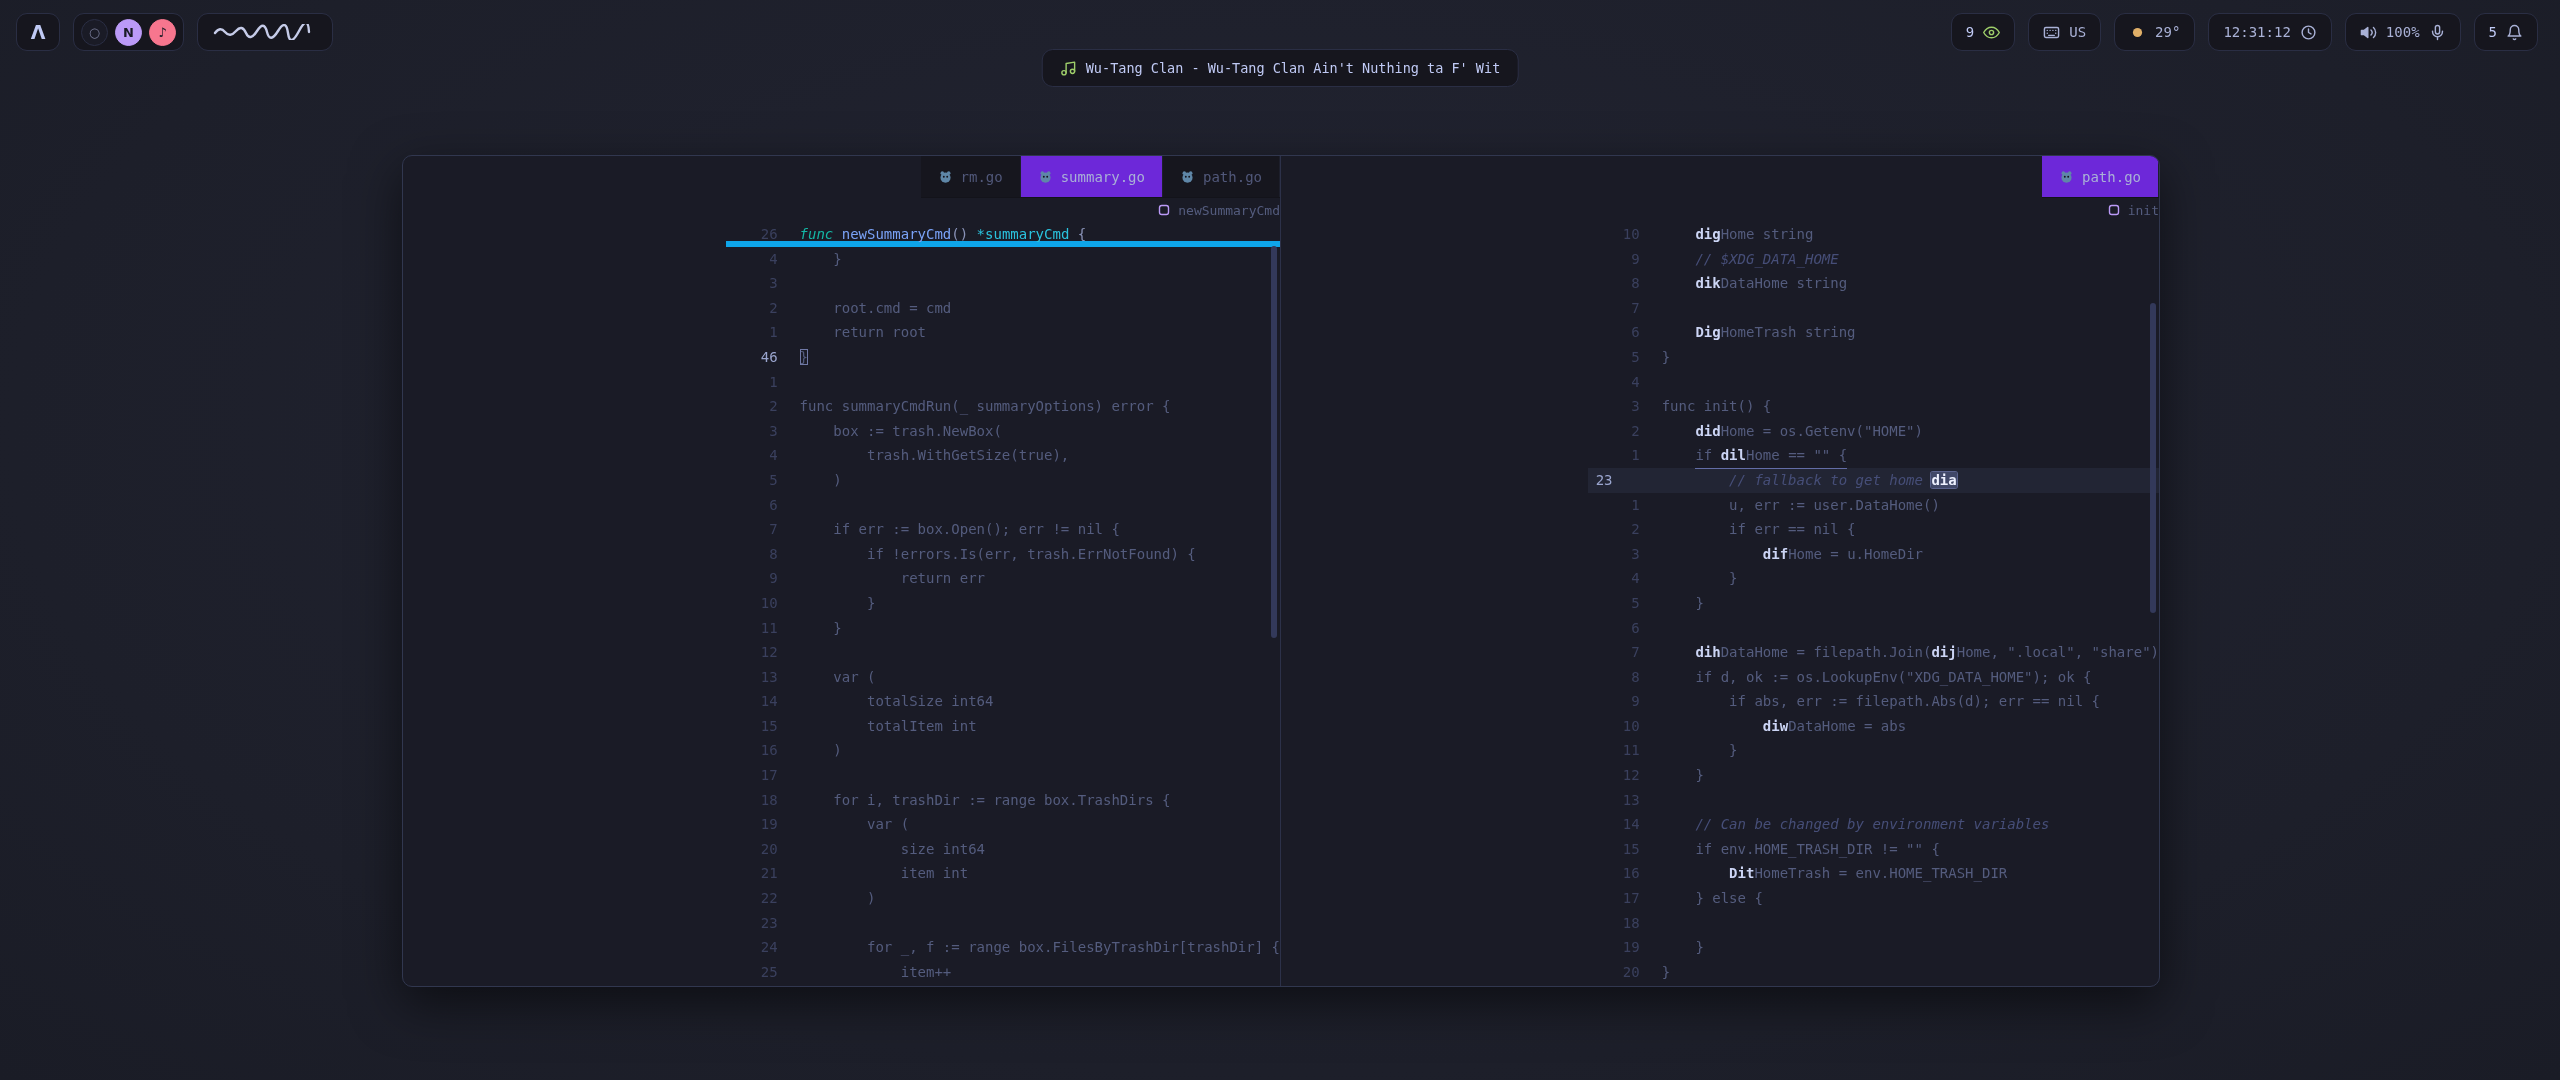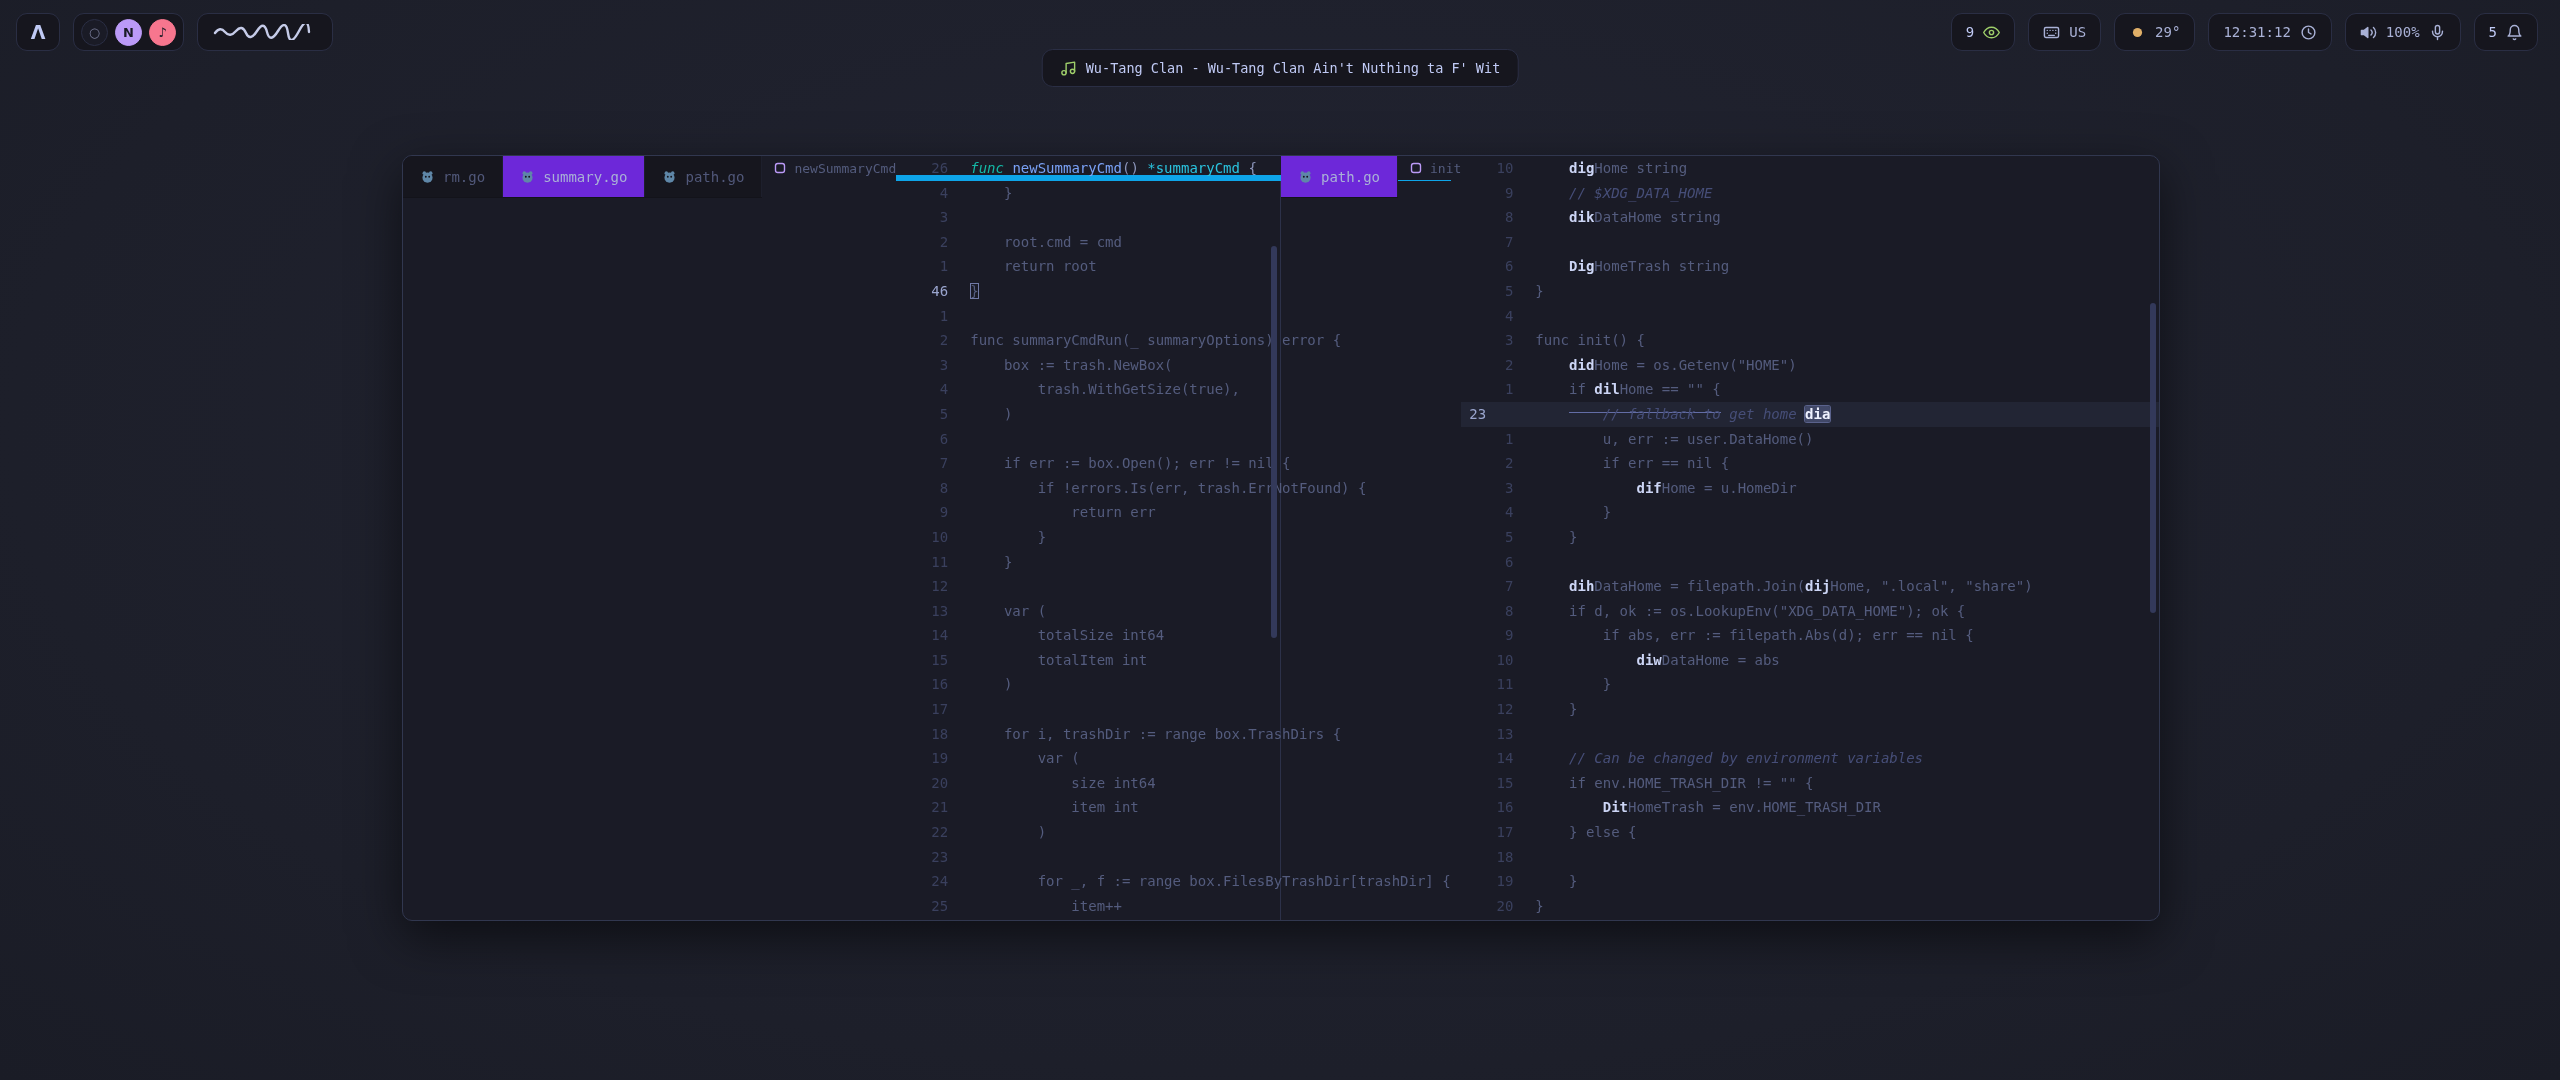--- a/index.html
+++ b/index.html
@@ -28,21 +28,21 @@
   .pill.redacted { width:136px; justify-content:center; }
   .pill.center { position:absolute; top:0; left:50%; transform:translateX(-50%); padding:0 17px;margin-top:36px; }
   .media-title { color:#c0caf5; white-space:nowrap; font-size:13.5px; }
   .tb-num { color:#c0caf5; }
   .icon16 { width:17px; height:17px; flex:none; }
 
   
   .window { position:absolute; left:402px; top:155px; width:1758px;
             background:#1a1b26; border:1px solid #31374f; border-radius:10px;
             box-shadow:0 16px 50px rgba(0,0,0,.55); display:flex; overflow:hidden; }
-  .pane { position:relative; display:flex; flex-direction:row; min-width:0; }
+  .pane { position:relative; display:flex; flex-direction:column; min-width:0;align-items:flex-end; }
   .pane.leftp { width:877px; flex:none; }
   .pane.rightp { flex:1; }
   .divider { width:1px; background:#2c3149; flex:none; cursor:col-resize; }
 
   .tabs { height:42px; background:#16161e; border-bottom:1px solid #13131a;
           display:flex; align-items:stretch; }
   .tab { display:flex; align-items:center; gap:8px; padding:0 17px; font-size:14px;
          color:#51587a; cursor:pointer; border-right:1px solid #1d1f2c; }
   .tab.active { background:#6d28d9; color:#a9b1d6; }
   .tab svg { flex:none; }
@@ -63,21 +63,21 @@
   .t-c   { color:#545c7e; }
   .t-cm  { color:#464e78; font-style:italic; }
   .t-lb  { color:#ccd5f5; font-weight:bold; }
   .t-lbc { color:#eef1ff; font-weight:bold; background:#414868; border-radius:2px;
            box-shadow:0 0 0 1px #5a628c; }
   .t-kw  { color:#14b8a6; font-style:italic; }
   .t-fn  { color:#7aa2f7; }
   .t-pn  { color:#8a93b8; }
   .t-ty  { color:#2ac3de; }
   .t-cur { color:#545c7e; box-shadow:inset 0 0 0 1px #7079a6; }
-  .u { border-bottom:1px solid #636da6; padding-bottom:15px; }
+  .u { border-bottom:1px solid #636da6; padding-bottom:5px; }
 
   .sb { position:absolute; width:6px; right:3px; background:#33395a; border-radius:3px; cursor:grab; }
   .sb-left  { top:90px;  height:392px; }
   .sb-right { top:147px; height:310px; }
 </style>
 </head>
 <body>
 
 <div class="desktop">
 

